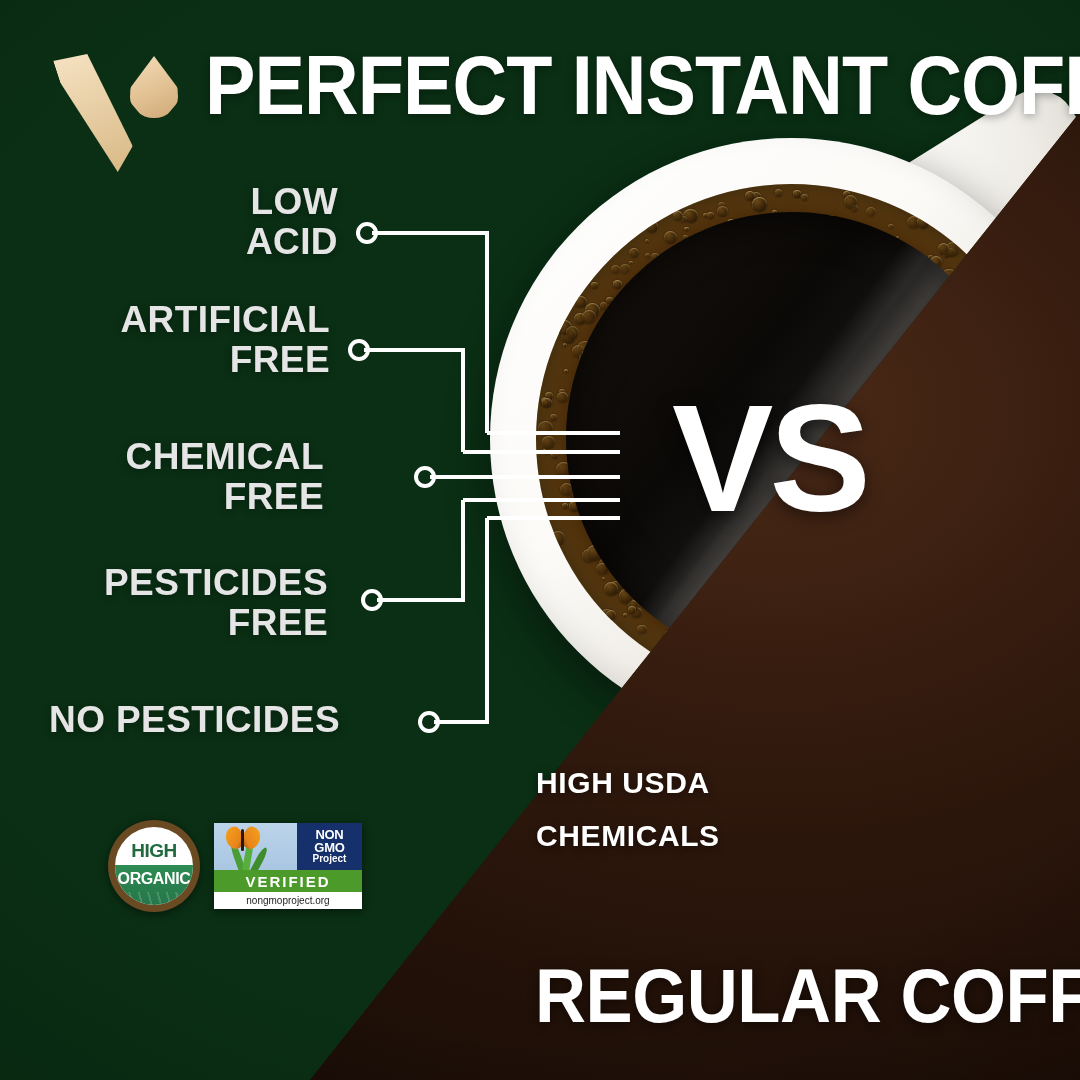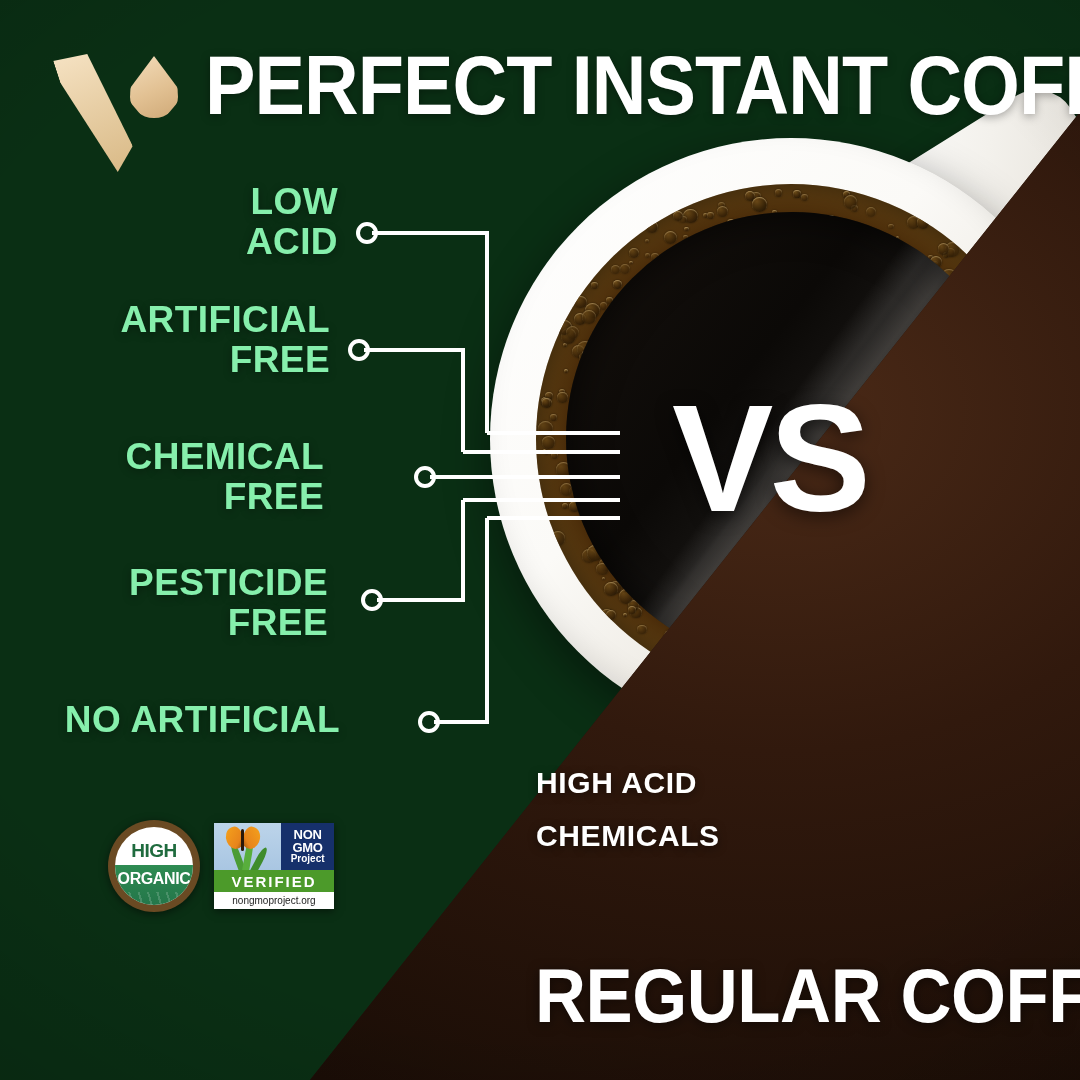--- a/index.html
+++ b/index.html
@@ -100,21 +100,21 @@
   }
   .logo-drop{
     position:absolute;left:72px;top:10px;width:48px;height:62px;
     background:linear-gradient(155deg,#f3dcba 0%,#e2c193 55%,#cfa977 100%);
     border-radius:50% 50% 50% 50% / 66% 66% 34% 34%;
     clip-path:polygon(50% 0,100% 52%,100% 74%,72% 100%,28% 100%,0 74%,0 52%);
   }
 
   
   .feat{
-    position:absolute;text-align:right;color:#86efac;
+    position:absolute;text-align:right;color:#e5e5e5;
     font-weight:700;font-size:37px;line-height:1.08;letter-spacing:.4px;
     text-shadow:0 2px 8px rgba(0,0,0,.35);
   }
 
   
   .cons{position:absolute;left:536px;top:768px;}
   .con{
     color:#fff;font-weight:700;font-size:30px;line-height:1.0;
     letter-spacing:.6px;margin-bottom:23px;text-shadow:0 2px 8px rgba(0,0,0,.5);
   }
@@ -144,21 +144,21 @@
     position:absolute;left:0;top:17%;width:100%;text-align:center;
     font-weight:700;font-size:19px;color:#1f6b3e;letter-spacing:-.5px;
     font-family:"Liberation Sans Narrow","Liberation Sans",sans-serif;
   }
   .usda-txt2{
     position:absolute;left:0;top:55%;width:100%;text-align:center;
     font-weight:700;font-size:16px;color:#fff;letter-spacing:-.4px;
     font-family:"Liberation Sans Narrow","Liberation Sans",sans-serif;
   }
   .gmo{
-    position:relative;width:120px;height:86px;background:#fff;
+    position:relative;width:148px;height:86px;background:#fff;
     box-shadow:0 2px 8px rgba(0,0,0,.5);overflow:hidden;
     display:flex;flex-direction:column;
   }
   .gmo-top{position:relative;flex:1 1 auto;height:47px;background:linear-gradient(180deg,#bcd4ea 0%,#a9c6e2 100%);display:flex;}
   .gmo-art{position:relative;width:56%;height:100%;overflow:hidden;}
   .blade{position:absolute;bottom:-4px;width:7px;height:34px;background:#4a9c34;border-radius:50% 50% 0 0;}
   .b1{left:20px;transform:rotate(-20deg);}
   .b2{left:31px;transform:rotate(10deg);height:40px;background:#58ae3c;}
   .b3{left:42px;transform:rotate(28deg);height:28px;background:#3f8c2c;}
   .bfly{position:absolute;left:12px;top:4px;width:34px;height:26px;}
@@ -585,31 +585,31 @@
   </div>
   <div class="feat" style="right:750px;top:300px;">
     <div>ARTIFICIAL</div>
     <div>FREE</div>
   </div>
   <div class="feat" style="right:756px;top:437px;">
     <div>CHEMICAL</div>
     <div>FREE</div>
   </div>
   <div class="feat" style="right:752px;top:563px;">
-    <div>PESTICIDE</div>
+    <div>PESTICIDES</div>
     <div>FREE</div>
   </div>
   <div class="feat" style="right:740px;top:700px;">
-    <div>NO ARTIFICIAL</div>
+    <div>NO PESTICIDES</div>
   </div>
 
   <div class="vs">VS</div>
 
   <div class="cons">
-    <div class="con">HIGH ACID</div>
+    <div class="con">HIGH USDA</div>
     <div class="con">CHEMICALS</div>
   </div>
 
   <div class="bottom-title">REGULAR COFFEE</div>
 
   <div class="badges">
     <div class="usda">
       <div class="usda-in">
         <div class="usda-bot"></div>
         <div class="usda-txt1">HIGH</div>

